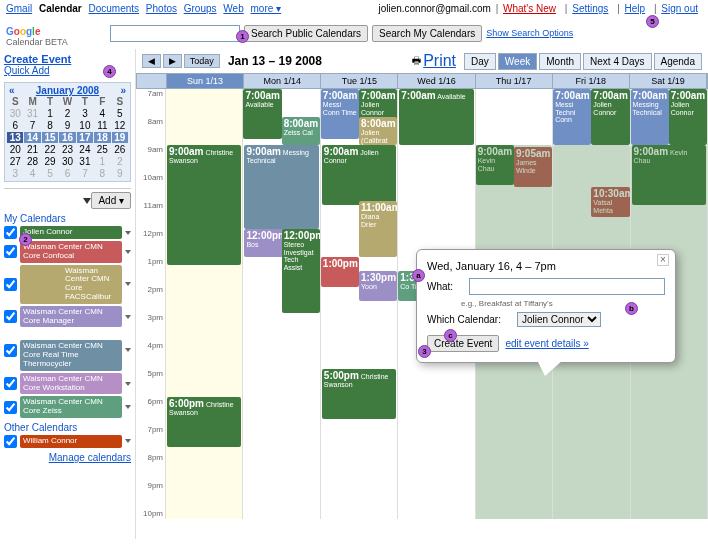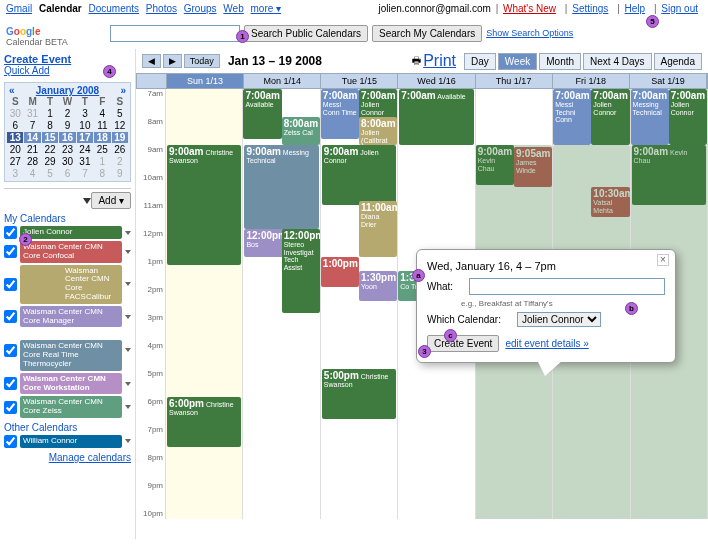--- a/index.html
+++ b/index.html
@@ -185,34 +185,34 @@
           <div class="cal-chip" style="background: rgb(155, 143, 197);">Waisman Center CMN Core Manager</div>
           <div class="cal-dd"></div>
         </div>
         <div class="cal-item">
           <input type="checkbox" checked="" style="">
           <div class="cal-chip" style="background: rgb(111, 143, 165); margin-top: 11px;">Waisman Center CMN Core Real Time Thermocycler</div>
           <div class="cal-dd"></div>
         </div>
         <div class="cal-item">
           <input type="checkbox" checked="" style="">
-          <div class="cal-chip" style="background: rgb(181, 143, 197); font-weight: bold;">Waisman Center CMN Core Workstation</div>
+          <div class="cal-chip" style="background: rgb(181, 143, 197);">Waisman Center CMN Core Workstation</div>
           <div class="cal-dd"></div>
         </div>
         <div class="cal-item">
           <input type="checkbox" checked="" style="">
           <div class="cal-chip" style="background: rgb(95, 159, 127);">Waisman Center CMN Core Zeiss</div>
           <div class="cal-dd"></div>
         </div>
       </div>
     <div class="cal-section">Other Calendars</div>
     <div id="othercals">
         <div class="cal-item">
           <input type="checkbox" checked="" style="">
-          <div class="cal-chip" style="background: #0369a1;">William Connor</div>
+          <div class="cal-chip" style="background: #c2410c;">William Connor</div>
           <div class="cal-dd"></div>
         </div>
       </div>
     <div class="manage"><a>Manage calendars</a></div>
   </div>
 
   <div class="content">
     <div class="tool-row">
       <div class="nav-btns">
         <span class="nav-btn">◀</span>

